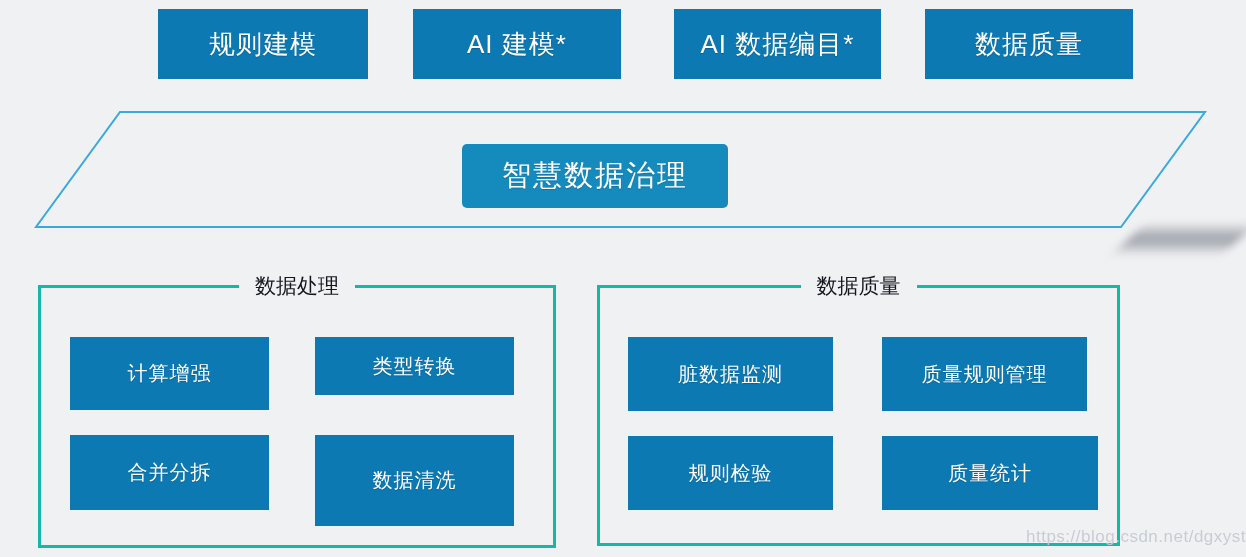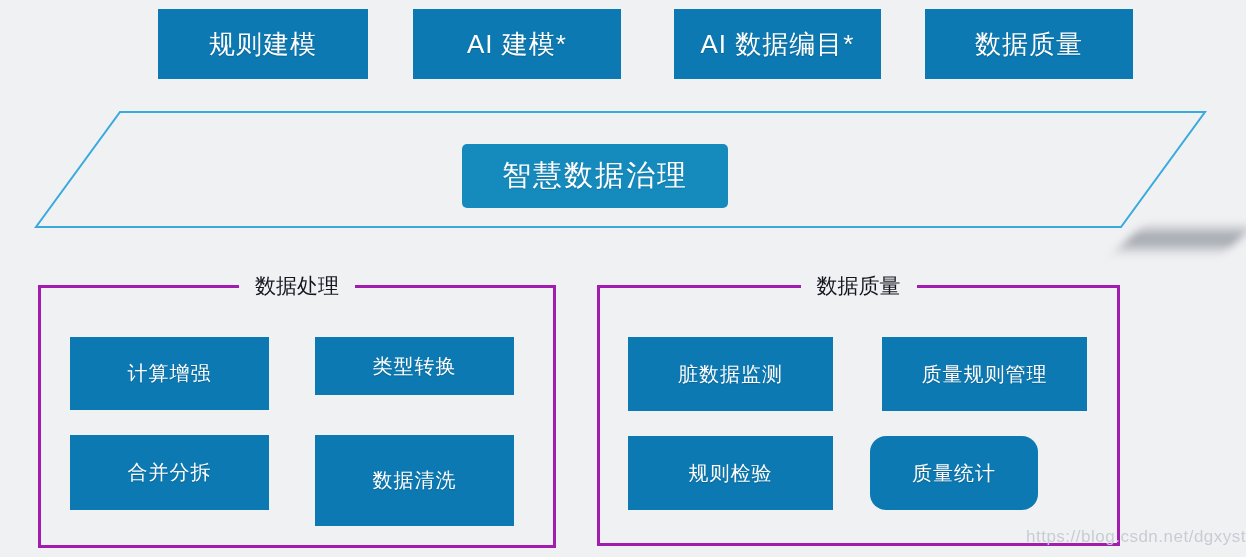--- a/index.html
+++ b/index.html
@@ -37,21 +37,21 @@
   .banner-btn{
     position:absolute;left:462px;top:144px;width:266px;height:64px;
     background:#148ABD;color:#fff;border-radius:5px;
     display:flex;align-items:center;justify-content:center;
     font-size:29px;letter-spacing:2px;
     text-shadow:0 1px 1px rgba(0,0,0,0.15);
   }
 
   
   .group{
-    position:absolute;border:3px solid #a21caf;box-sizing:border-box;padding-left:12px;
+    position:absolute;border:3px solid #14b8a6;box-sizing:border-box;padding-left:12px;
   }
   .group.left{left:38px;top:285px;width:518px;height:263px;}
   .group.right{left:597px;top:285px;width:523px;height:261px;}
   .group-title{
     position:absolute;top:-15px;left:50%;transform:translateX(-50%);
     background:#F0F1F3;padding:0 16px;
     font-size:21px;color:#15151F;white-space:nowrap;line-height:26px;
   }
   .node-btn{
     position:absolute;
@@ -62,21 +62,21 @@
   }
   
   .group.left .n1{left:29px;top:49px;width:199px;height:73px;}
   .group.left .n2{left:274px;top:49px;width:199px;height:58px;}
   .group.left .n3{left:29px;top:147px;width:199px;height:75px;}
   .group.left .n4{left:274px;top:147px;width:199px;height:91px;}
   
   .group.right .n1{left:28px;top:49px;width:205px;height:74px;}
   .group.right .n2{left:282px;top:49px;width:205px;height:74px;text-align:right;}
   .group.right .n3{left:28px;top:148px;width:205px;height:74px;}
-  .group.right .n4{left:270px;top:148px;width:168px;height:74px;border-radius:16px;}
+  .group.right .n4{left:282px;top:148px;width:216px;height:74px;}
 
   .watermark{
     position:absolute;left:1026px;top:527px;
     font-size:17px;color:#C6CBD3;opacity:0.95;
     letter-spacing:0.5px;z-index:5;
   }
 </style>
 </head>
 <body>
 

